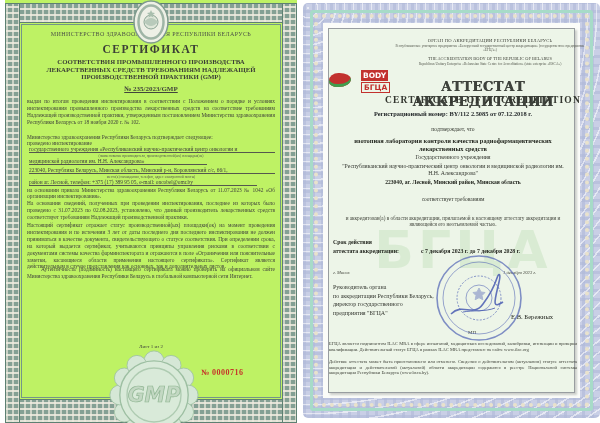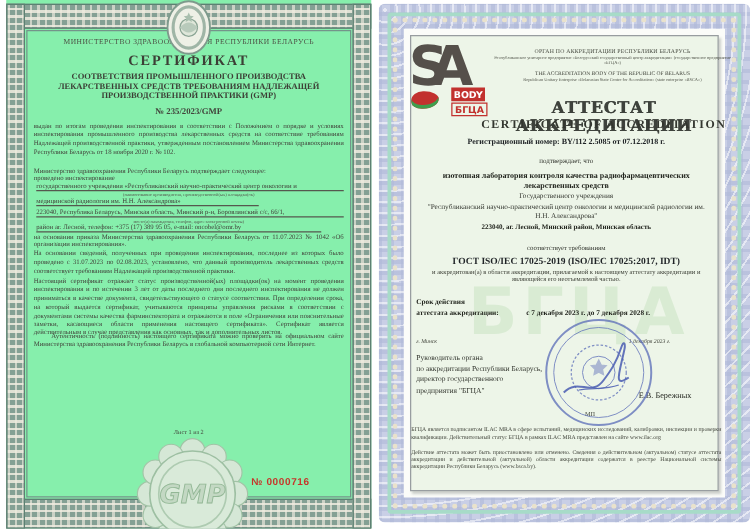--- a/index.html
+++ b/index.html
@@ -5,52 +5,52 @@
   html,body{margin:0;padding:0;background:#ffffff;}
   .stage{position:relative;width:600px;height:423px;background:#ffffff;overflow:hidden;
          font-family:"Liberation Serif","DejaVu Serif",serif;}
   .abs{position:absolute;}
   .ctr{text-align:center;}
   .just{text-align:justify;}
   .b{font-weight:bold;}
   .i{font-style:italic;}
 
   
-  .cert-left{position:absolute;left:5px;top:0;width:292px;height:423px;background:#86efac;}
+  .cert-left{position:absolute;left:5px;top:0;width:292px;height:423px;background:#bef264;}
   .gstrip{position:absolute;background-color:#84a094;
     background-image:
       repeating-linear-gradient(0deg,rgba(240,236,224,.85) 0 2px,rgba(0,0,0,0) 2px 6px),
       repeating-linear-gradient(90deg,rgba(240,236,224,.65) 0 2px,rgba(0,0,0,0) 2px 6px);
     border:1px solid #5d8072;box-sizing:border-box;}
   .gs-top{left:0;right:0;top:3px;height:20px;}
   .gs-bottom{left:0;right:0;bottom:0;height:24px;}
   .gs-left{left:0;top:3px;bottom:0;width:15px;}
   .gs-right{right:0;top:3px;bottom:0;width:15px;}
   .l-frame{position:absolute;left:16px;right:16px;top:24px;bottom:25px;border:1px solid #74958a;}
   .ltxt{color:#42453c;}
   .l-ministry{left:20px;right:20px;top:31px;font-size:6px;letter-spacing:.4px;color:#4d5347;}
   .l-title{left:20px;right:20px;top:43px;font-size:11.5px;letter-spacing:1.5px;color:#3c4036;}
   .l-sub{left:24px;right:24px;top:58px;font-size:6.8px;line-height:7.6px;color:#3c4036;}
-  .l-num{left:20px;right:20px;top:85px;font-size:7px;}
+  .l-num{left:20px;right:20px;top:85px;font-size:7px;text-decoration:underline;}
   .l-p1{left:22px;right:22px;top:98px;font-size:5.4px;line-height:7px;}
   .l-confirm{left:22px;right:22px;top:134px;font-size:5.4px;}
   .l-insp{left:22px;top:140px;font-size:5.4px;}
   .u-line{border-bottom:.7px solid #55584e;}
   .l-org1{left:24px;right:22px;top:146px;font-size:5.4px;}
   .l-cap1{left:60px;right:60px;top:153.5px;font-size:3.6px;color:#55584e;}
   .l-org2{left:24px;right:90px;top:158px;font-size:5.4px;text-align:left;}
   .l-addr1{left:24px;right:22px;top:167px;font-size:5.4px;}
   .l-cap2{left:70px;right:70px;top:174.5px;font-size:3.6px;color:#55584e;}
   .l-addr2{left:24px;right:40px;top:178.5px;font-size:5.4px;text-align:left;}
   .l-order{left:22px;right:22px;top:186.5px;font-size:5.4px;line-height:6.6px;}
   .l-p2{left:22px;right:22px;top:200px;font-size:5.4px;line-height:7px;}
   .l-p3{left:22px;right:22px;top:222px;font-size:5.4px;line-height:6.9px;}
   .l-p4{left:22px;right:22px;top:266px;font-size:5.4px;line-height:7px;text-indent:14px;}
   .l-sheet{left:22px;right:22px;top:344px;font-size:5px;}
-  .l-serial{left:196px;top:381px;font-size:8px;font-family:Liberation Sans, sans-serif;
+  .l-serial{left:196px;top:368px;font-size:8px;font-family:Liberation Serif, serif;
             color:#c6352a;letter-spacing:.5px;font-weight:bold;}
   .l-seal{left:104px;top:350px;width:90px;height:73px;z-index:3;font-style:italic;}
   .l-emblem{left:50%;transform:translateX(-50%);top:0;width:36px;height:44px;z-index:2;}
 
   
   .cert-right{position:absolute;left:303px;top:0;width:297px;height:423px;background:#fff;}
   .lace{position:absolute;left:0;right:0;top:3px;bottom:5px;background-color:#c9cfe6;
     background-image:
       repeating-radial-gradient(circle at 5px 5px,rgba(255,255,255,.55) 0 1.5px,rgba(0,0,0,0) 1.5px 9px),
       repeating-linear-gradient(90deg,rgba(176,185,216,.6) 0 3px,rgba(0,0,0,0) 3px 9px),
@@ -175,21 +175,20 @@
 
   <div class="cert-right">
     <div class="lace"></div>
     <div class="lace-teal"></div>
     <div class="lace-bead"></div>
     <div class="r-paper"></div>
     <div class="r-inner"></div>
     <div class="abs ctr r-watermark">БГЦА</div>
 
     <div class="abs r-logo">
-      <div class="logo-sa">SA</div>
       <div class="logo-map"></div>
       <div class="logo-bsca">BODY</div>
       <div class="logo-bgca">БГЦА</div>
     </div>
 
     <div class="abs ctr r-head">
       <div class="r-h0">ОРГАН ПО АККРЕДИТАЦИИ РЕСПУБЛИКИ БЕЛАРУСЬ</div>
       <div class="r-h1">Республиканское унитарное предприятие «Белорусский государственный центр аккредитации» (государственное предприятие «БГЦА»)</div>
       <div class="r-h2">THE ACCREDITATION BODY OF THE REPUBLIC OF BELARUS</div>
       <div class="r-h3">Republican Unitary Enterprise «Belarusian State Centre for Accreditation» (state enterprise «BSCA»)</div>
@@ -199,21 +198,20 @@
     <div class="abs ctr b r-title-en">CERTIFICATE OF ACCREDITATION</div>
     <div class="abs ctr b r-reg">Регистрационный номер: BY/112 2.5085 от 07.12.2018 г.</div>
 
     <div class="abs ctr rtxt r-confirm">подтверждает, что</div>
     <div class="abs ctr b r-lab">изотопная лаборатория контроля качества радиофармацевтических лекарственных средств</div>
     <div class="abs ctr rtxt r-orgtype">Государственного учреждения</div>
     <div class="abs ctr rtxt r-orgname">"Республиканский научно-практический центр онкологии и медицинской радиологии им. Н.Н. Александрова"</div>
     <div class="abs ctr b r-orgaddr">223040, аг. Лесной, Минский район, Минская область</div>
 
     <div class="abs ctr rtxt r-complies">соответствует требованиям</div>
-    <div class="abs ctr b r-standard">ГОСТ ISO/IEC 17025-2019 (ISO/IEC 17025:2017, IDT)</div>
     <div class="abs ctr r-note">и аккредитован(а) в области аккредитации, прилагаемой к настоящему аттестату аккредитации и являющейся его неотъемлемой частью.</div>
 
     <div class="abs b r-val1">Срок действия</div>
     <div class="abs b r-val2">аттестата аккредитации:</div>
     <div class="abs b r-valv">с 7 декабря 2023 г. до 7 декабря 2028 г.</div>
 
     <div class="abs i r-city">г. Минск</div>
     <div class="abs i r-date">1 декабря 2023 г.</div>
 
     <div class="abs rtxt r-signer">

